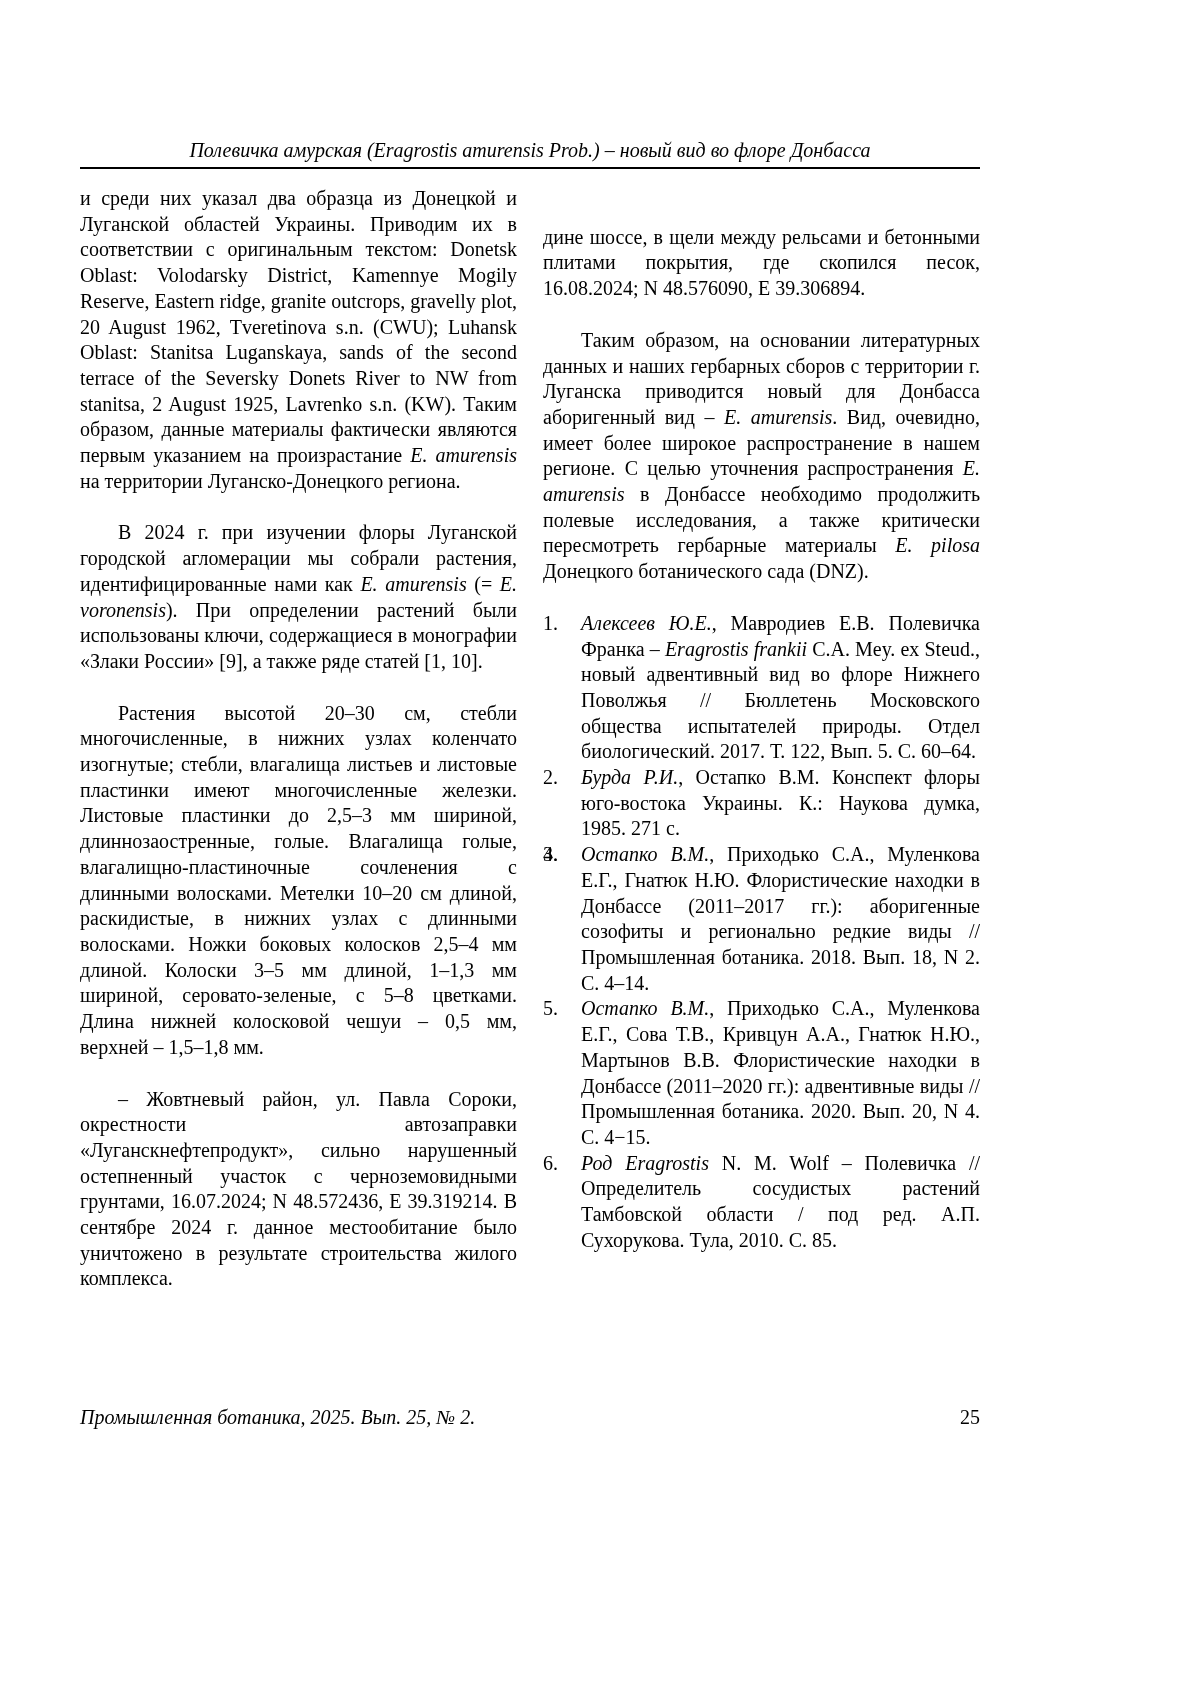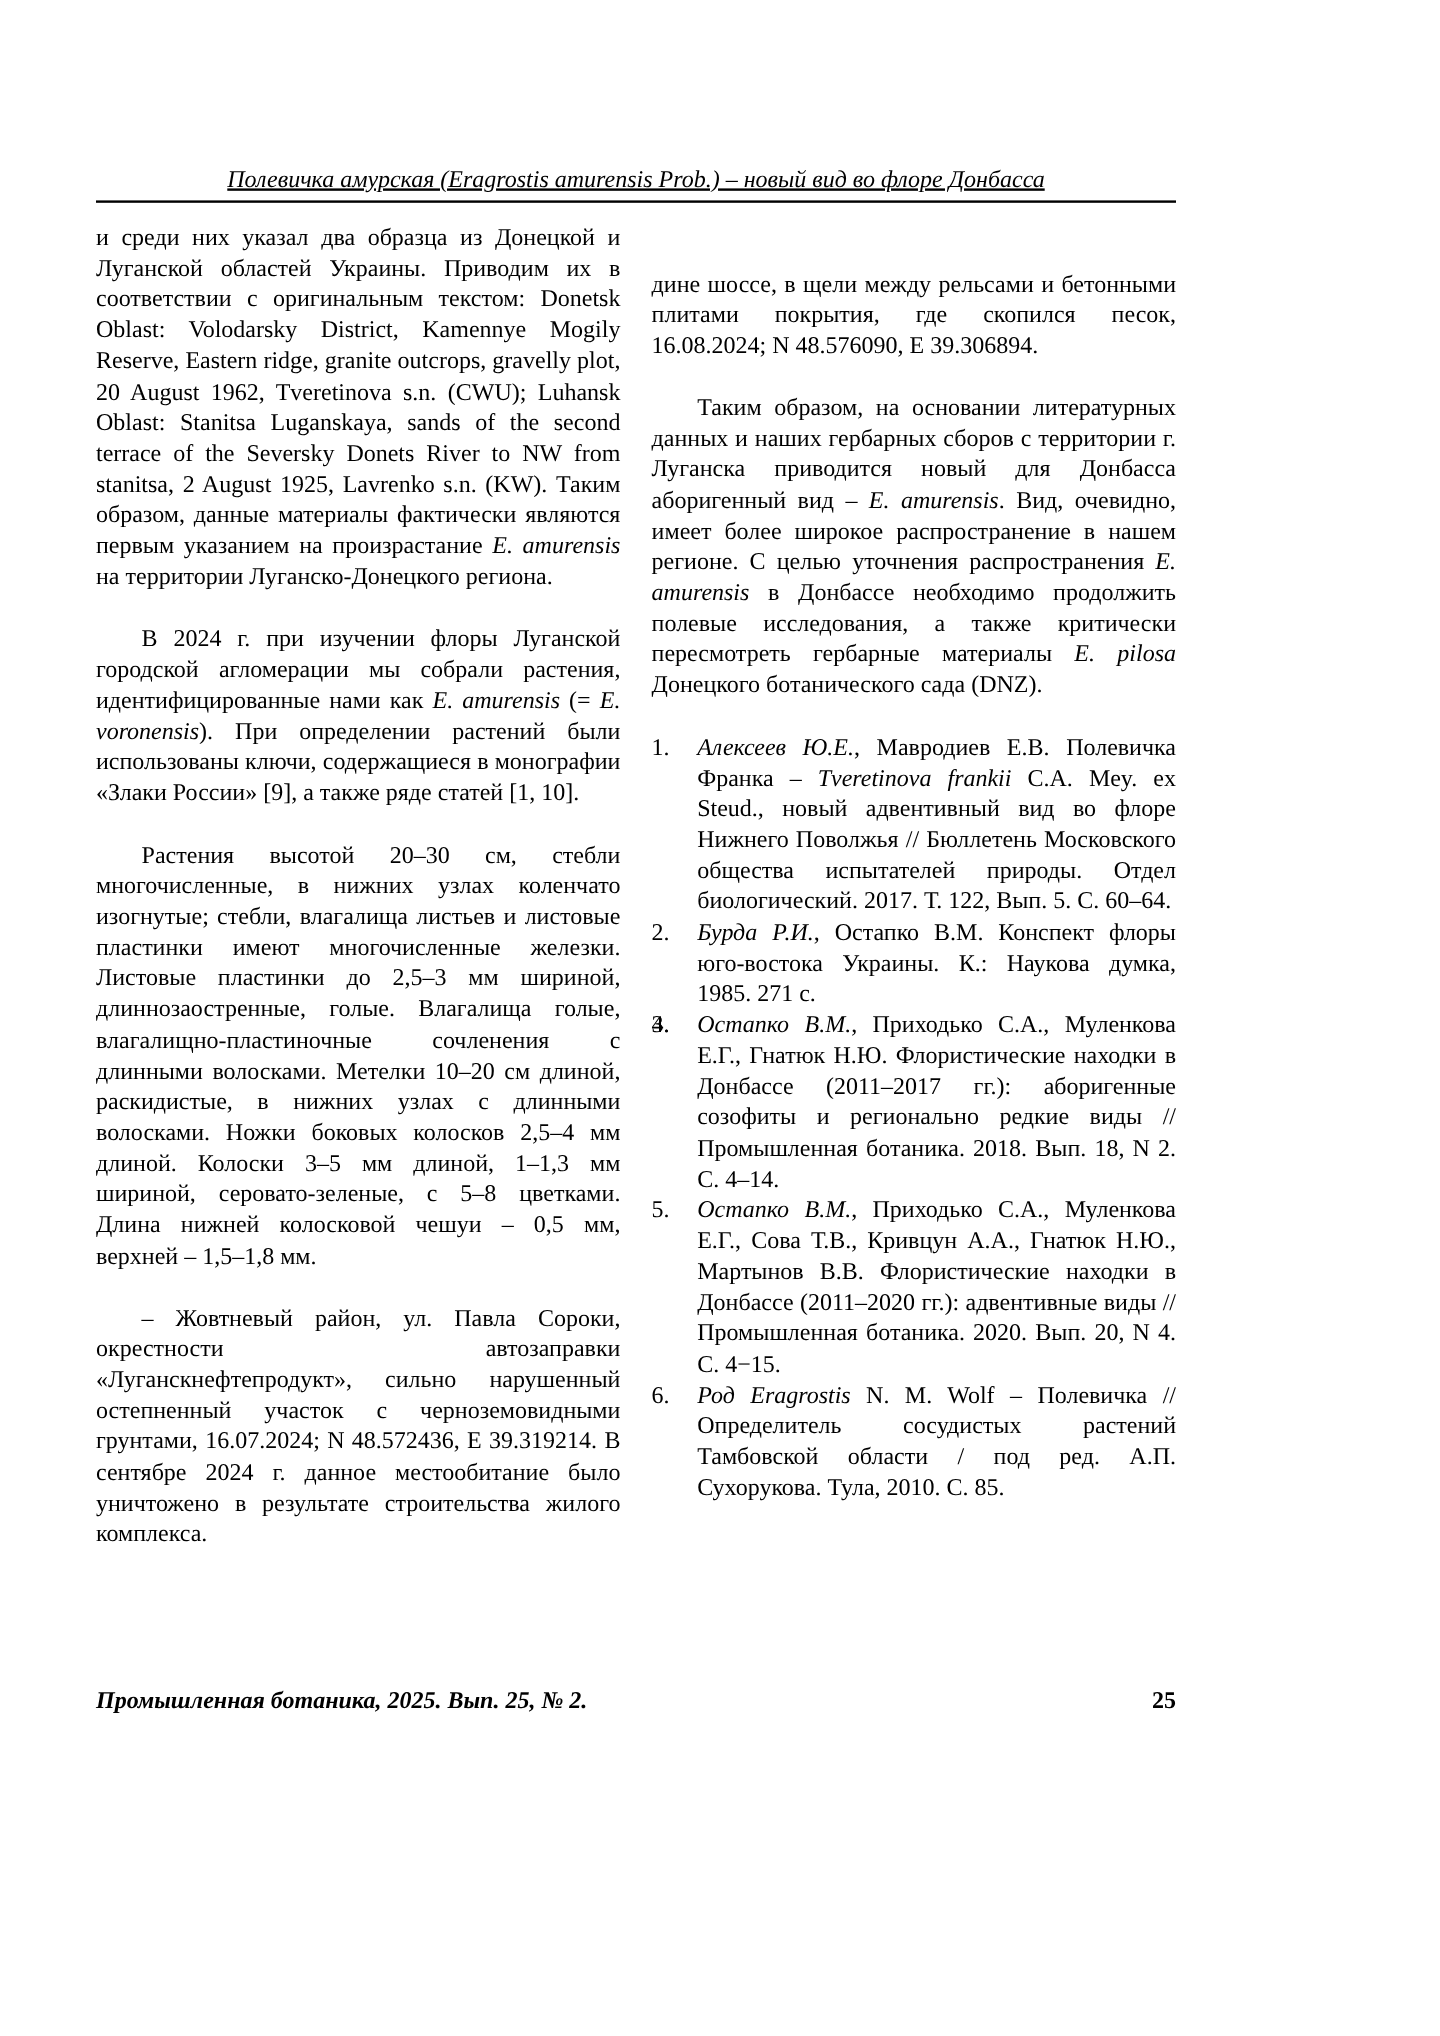--- a/index.html
+++ b/index.html
@@ -21,21 +21,20 @@
     left: 80px;
     top: 138px;
     width: 900px;
   }
   .header-title {
     text-align: center;
     font-style: italic;
     font-size: 20px;
     line-height: 24px;
     white-space: nowrap;
-    text-decoration: underline;
   }
   .header-rule {
     margin-top: 5px;
     border-bottom: 2px solid #000;
     height: 0;
   }
   .columns {
     position: absolute;
     left: 80px;
     top: 186px;
@@ -78,21 +77,20 @@
   .footer {
     position: absolute;
     left: 80px;
     top: 1404px;
     width: 900px;
     display: flex;
     justify-content: space-between;
     align-items: flex-start;
     font-size: 20px;
     line-height: 26px;
-    font-weight: bold;
   }
   .footer-left {
     font-style: italic;
   }
   .footer-right {
     font-style: normal;
   }
   i { font-style: italic; }
 </style>
 </head>
@@ -126,21 +124,21 @@
           <p class="para"><span>дине шоссе, в щели между рельсами и бетонными плитами покрытия, где скопился песок, 16.08.2024; N 48.576090, E 39.306894.</span></p>
 
           <p class="para indent"><span>Таким образом, на основании литературных данных и наших гербарных сборов с территории г. Луганска приводится новый для Донбасса аборигенный вид – </span><i>E. amurensis</i><span>. Вид, очевидно, имеет более широкое распространение в нашем регионе. С целью уточнения распространения </span><i>E. amurensis</i><span> в Донбассе необходимо продолжить полевые исследования, а также критически пересмотреть гербарные материалы </span><i>E. pilosa</i><span> Донецкого ботанического сада (DNZ).</span></p>
 
         </div>
 
       <div class="refs">
 
           <div class="ref">
             <span class="ref-num">1.</span>
-            <span class="ref-text"><i>Алексеев Ю.Е.</i><span>, Мавродиев Е.В. Полевичка Франка – </span><i>Tveretinova frankii</i><span> C.A. Mey. ex Steud., новый адвентивный вид во флоре Нижнего Поволжья // Бюллетень Московского общества испытателей природы. Отдел биологический. 2017. Т. 122, Вып. 5. С. 60–64.</span></span>
+            <span class="ref-text"><i>Алексеев Ю.Е.</i><span>, Мавродиев Е.В. Полевичка Франка – </span><i>Eragrostis frankii</i><span> C.A. Mey. ex Steud., новый адвентивный вид во флоре Нижнего Поволжья // Бюллетень Московского общества испытателей природы. Отдел биологический. 2017. Т. 122, Вып. 5. С. 60–64.</span></span>
           </div>
 
           <div class="ref">
             <span class="ref-num">2.</span>
             <span class="ref-text"><i>Бурда Р.И.</i><span>, Остапко В.М. Конспект флоры юго-востока Украины. К.: Наукова думка, 1985. 271 с.</span></span>
           </div>
 
           <div class="ref">
             <span class="ref-num">3.</span>
           </div>

